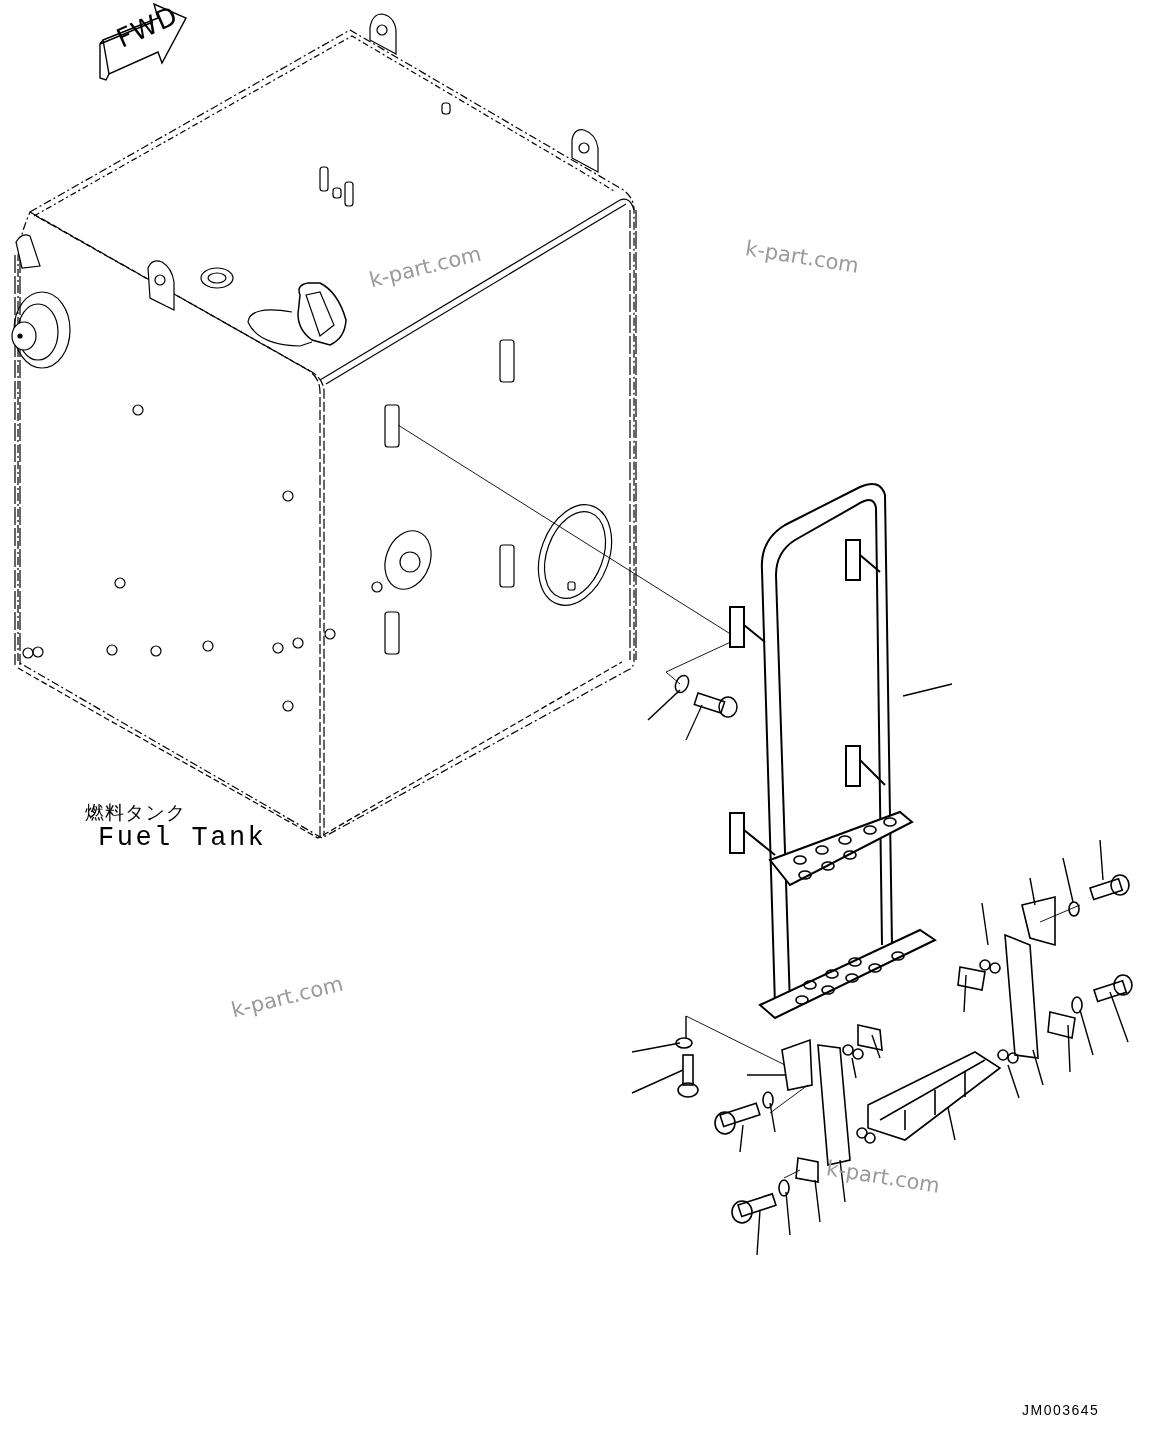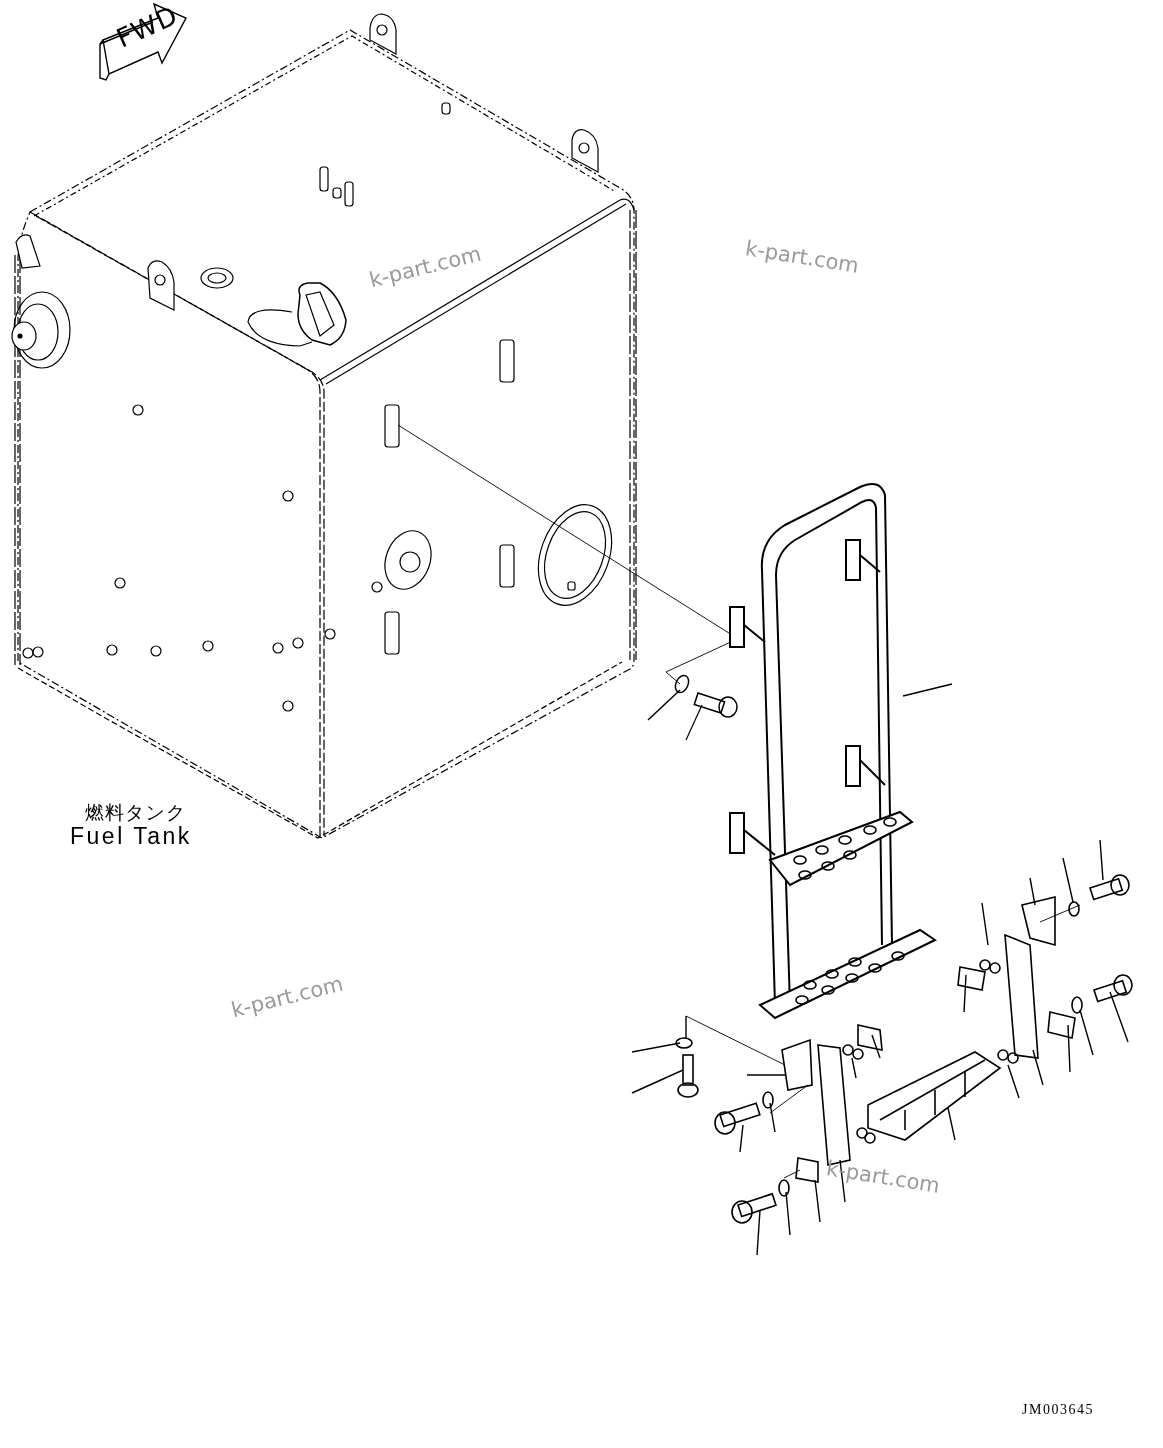--- a/index.html
+++ b/index.html
@@ -1,23 +1,23 @@
 <!DOCTYPE html>
 <html><head>
 <meta charset="utf-8">
 <style>
   html, body { margin:0; padding:0; background:#ffffff; }
   body { width:1163px; height:1448px; position:relative; overflow:hidden; font-family:"DejaVu Sans", sans-serif; }
   #canvas { position:absolute; left:0; top:0; width:1163px; height:1448px; }
   svg { position:absolute; left:0; top:0; }
   .lbl { position:absolute; color:#000; white-space:nowrap; }
   .tank-jp { left:85px; top:800px; font-size:19px; letter-spacing:1px; font-family:"DejaVu Sans", sans-serif; }
-  .tank-en { left:70px; top:823px; font-size:23px; letter-spacing:2.5px; font-family:Liberation Sans, sans-serif; }
+  .tank-en { left:98px; top:823px; font-size:27px; letter-spacing:2.5px; font-family:Liberation Mono, monospace; }
   .fwd { left:112px; top:26px; font-size:26px; font-family:"DejaVu Sans", sans-serif; transform:rotate(-24deg); transform-origin:left top; letter-spacing:1px; }
-  .drawing-id { left:1022px; top:1402px; font-size:14px; letter-spacing:1.5px; font-family:Liberation Serif, serif; }
+  .drawing-id { left:1022px; top:1402px; font-size:14px; letter-spacing:1.5px; font-family:Liberation Sans, sans-serif; }
   .wm { position:absolute; color:#9a9a9a; font-size:21px; font-family:"DejaVu Sans", sans-serif; white-space:nowrap; }
   .wm1 { left:368px; top:255px; transform:rotate(-14deg); }
   .wm2 { left:745px; top:245px; transform:rotate(9deg); }
   .wm3 { left:230px; top:985px; transform:rotate(-14deg); }
   .wm4 { left:826px; top:1165px; transform:rotate(9deg); }
 </style>
 </head>
 <body>
 
 <div id="canvas">

